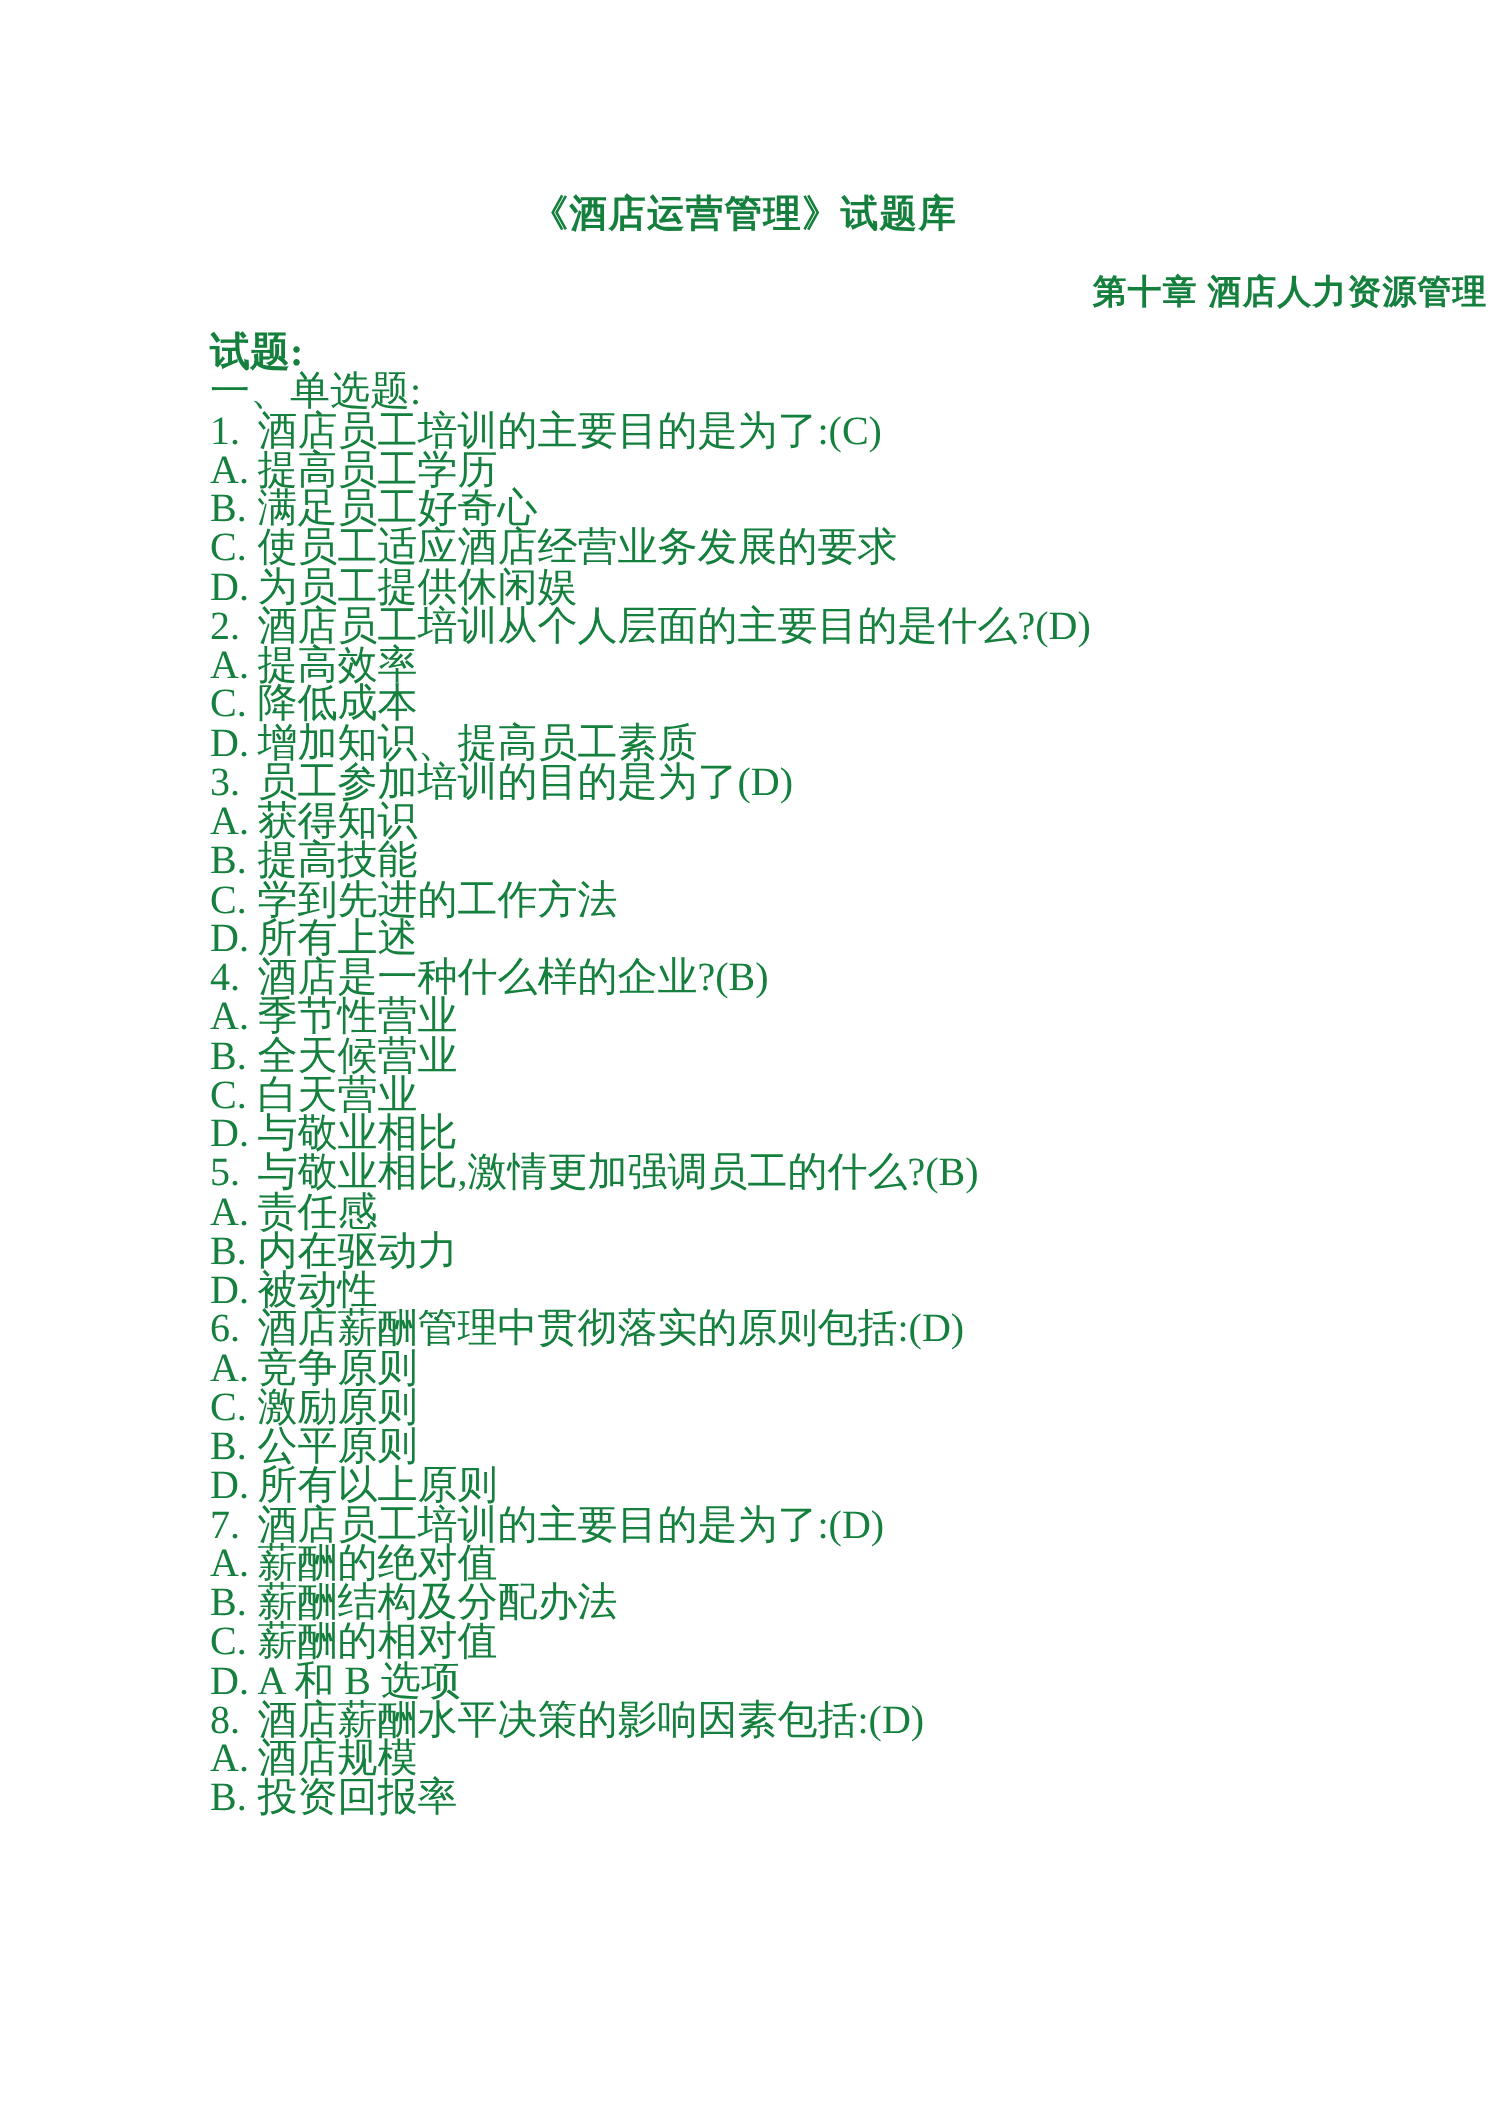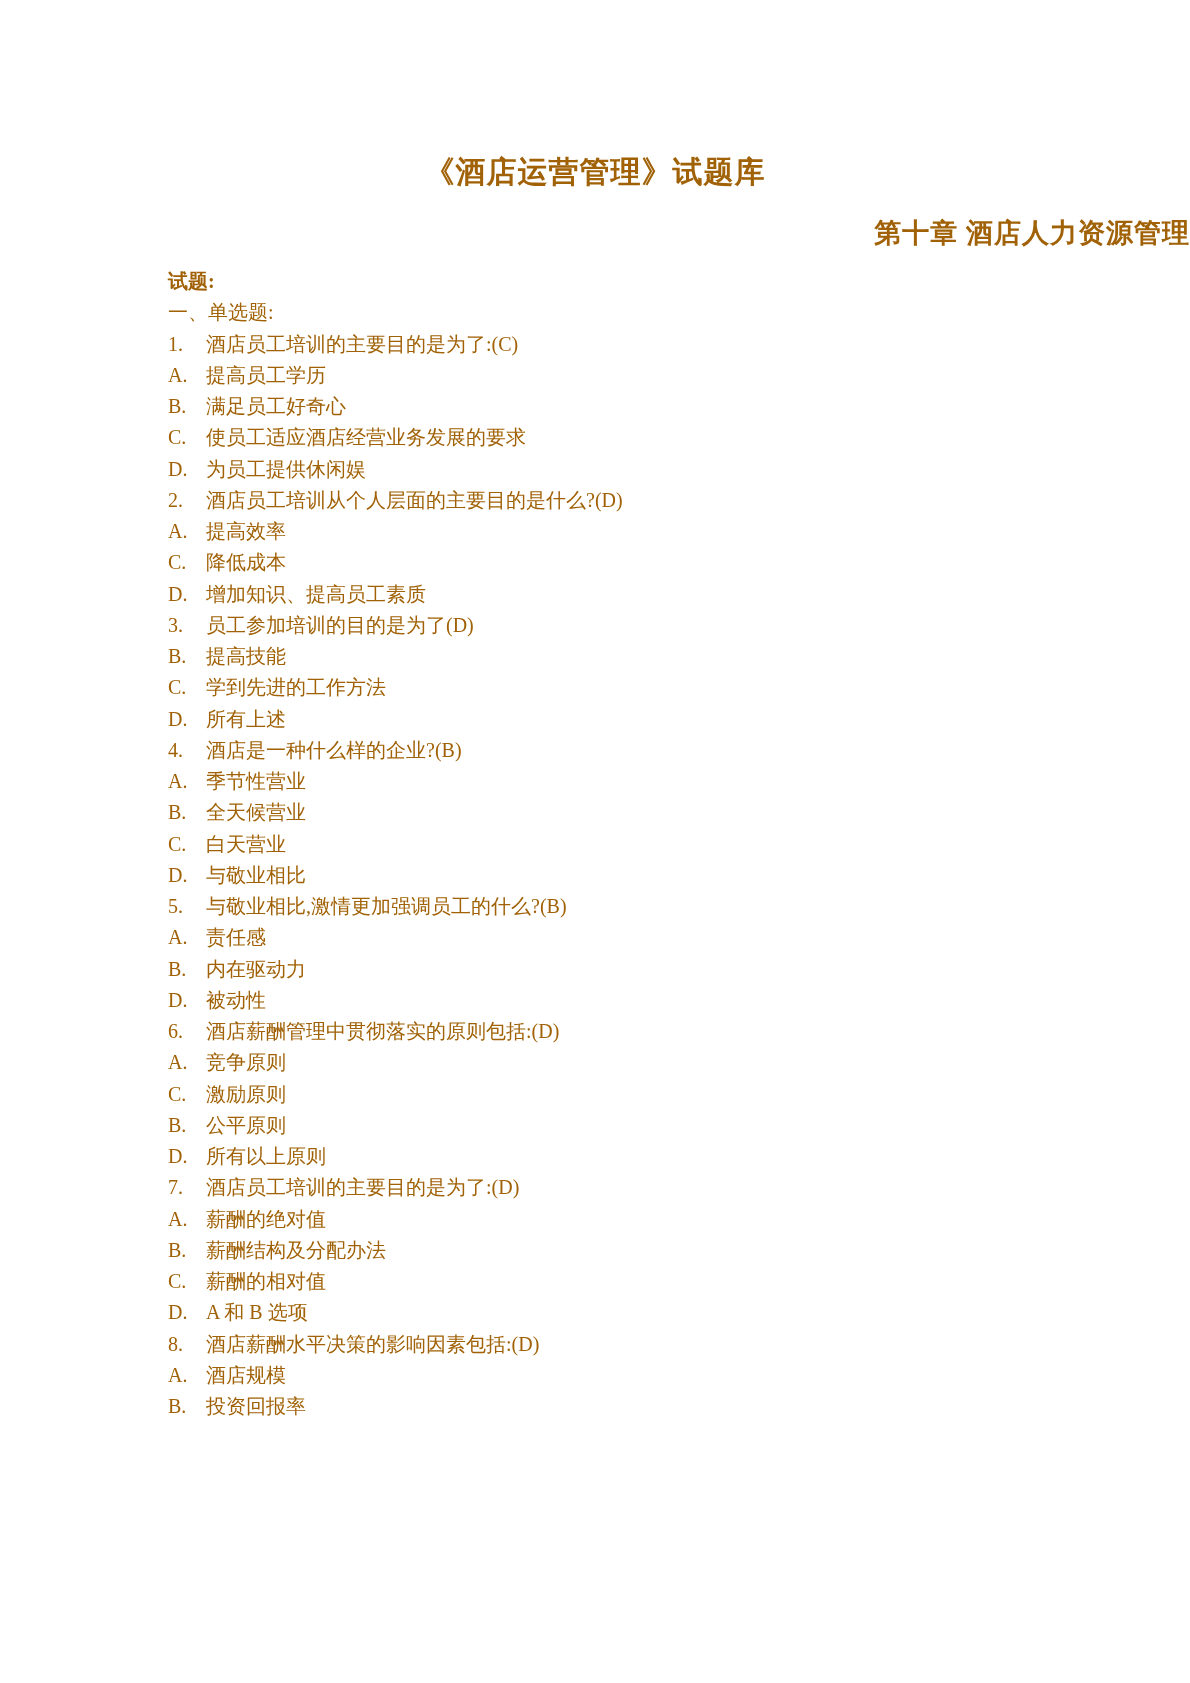--- a/index.html
+++ b/index.html
@@ -5,21 +5,21 @@
   html, body {
     margin: 0;
     padding: 0;
     background: #ffffff;
   }
   .page {
     position: relative;
     width: 1190px;
     height: 1683px;
     background: #ffffff;
-    color: #a16207;
+    color: #15803d;
     font-family: "Liberation Serif", "DejaVu Serif", serif;
     overflow: hidden;
   }
   .doc-title {
     position: absolute;
     top: 152px;
     left: 0;
     width: 100%;
     margin: 0;
     text-align: center;
@@ -38,21 +38,21 @@
     font-size: 27px;
     line-height: 38px;
     font-weight: bold;
     letter-spacing: 1px;
   }
   .doc-body {
     position: absolute;
     top: 266px;
     left: 168px;
     right: 80px;
-    font-size: 20px;
+    font-size: 32px;
     line-height: 31.25px;
   }
   .line {
     height: 31.25px;
     white-space: nowrap;
   }
   .line.bold {
     font-weight: bold;
   }
   .marker {
@@ -77,20 +77,21 @@
         <div class="line"><span class="marker">1.</span><span>酒店员工培训的主要目的是为了:(C)</span></div>
         <div class="line"><span class="marker">A.</span><span>提高员工学历</span></div>
         <div class="line"><span class="marker">B.</span><span>满足员工好奇心</span></div>
         <div class="line"><span class="marker">C.</span><span>使员工适应酒店经营业务发展的要求</span></div>
         <div class="line"><span class="marker">D.</span><span>为员工提供休闲娱</span></div>
         <div class="line"><span class="marker">2.</span><span>酒店员工培训从个人层面的主要目的是什么?(D)</span></div>
         <div class="line"><span class="marker">A.</span><span>提高效率</span></div>
         <div class="line"><span class="marker">C.</span><span>降低成本</span></div>
         <div class="line"><span class="marker">D.</span><span>增加知识、提高员工素质</span></div>
         <div class="line"><span class="marker">3.</span><span>员工参加培训的目的是为了(D)</span></div>
+        <div class="line"><span class="marker">A.</span><span>获得知识</span></div>
         <div class="line"><span class="marker">B.</span><span>提高技能</span></div>
         <div class="line"><span class="marker">C.</span><span>学到先进的工作方法</span></div>
         <div class="line"><span class="marker">D.</span><span>所有上述</span></div>
         <div class="line"><span class="marker">4.</span><span>酒店是一种什么样的企业?(B)</span></div>
         <div class="line"><span class="marker">A.</span><span>季节性营业</span></div>
         <div class="line"><span class="marker">B.</span><span>全天候营业</span></div>
         <div class="line"><span class="marker">C.</span><span>白天营业</span></div>
         <div class="line"><span class="marker">D.</span><span>与敬业相比</span></div>
         <div class="line"><span class="marker">5.</span><span>与敬业相比,激情更加强调员工的什么?(B)</span></div>
         <div class="line"><span class="marker">A.</span><span>责任感</span></div>

